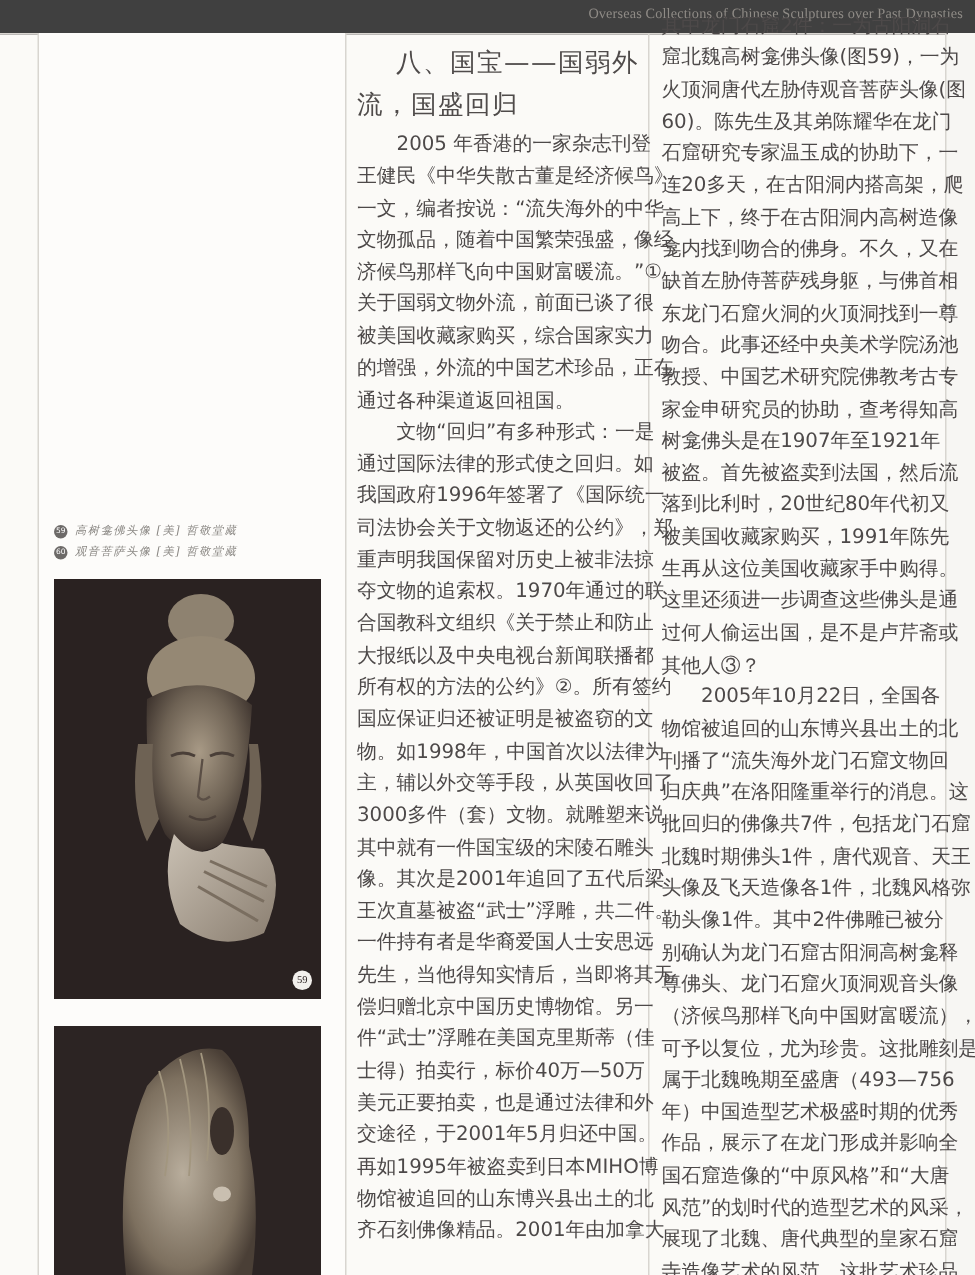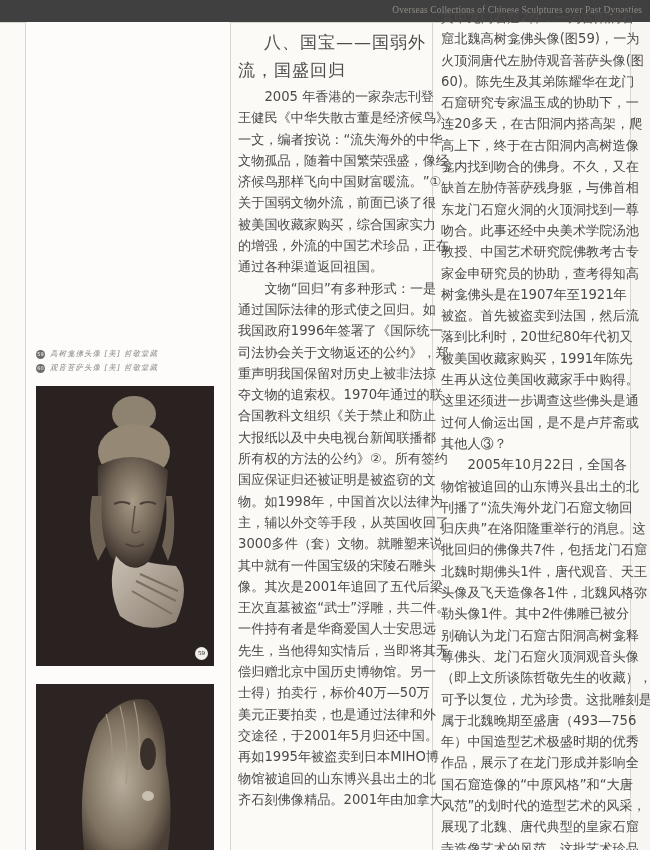--- a/index.html
+++ b/index.html
@@ -152,20 +152,21 @@
       <span class="line">国应保证归还被证明是被盗窃的文</span>
       <span class="line">物。如1998年，中国首次以法律为</span>
       <span class="line">主，辅以外交等手段，从英国收回了</span>
       <span class="line">3000多件（套）文物。就雕塑来说，</span>
       <span class="line">其中就有一件国宝级的宋陵石雕头</span>
       <span class="line">像。其次是2001年追回了五代后梁</span>
       <span class="line">王次直墓被盗“武士”浮雕，共二件。</span>
       <span class="line">一件持有者是华裔爱国人士安思远</span>
       <span class="line">先生，当他得知实情后，当即将其无</span>
       <span class="line">偿归赠北京中国历史博物馆。另一</span>
+      <span class="line">件“武士”浮雕在美国克里斯蒂（佳</span>
       <span class="line">士得）拍卖行，标价40万—50万</span>
       <span class="line">美元正要拍卖，也是通过法律和外</span>
       <span class="line">交途径，于2001年5月归还中国。</span>
       <span class="line">再如1995年被盗卖到日本MIHO博</span>
       <span class="line">物馆被追回的山东博兴县出土的北</span>
       <span class="line">齐石刻佛像精品。2001年由加拿大</span>
     </div>
 </div>
 
 <div class="col col2" style="top:7px">
@@ -194,21 +195,21 @@
       <span class="line indent">2005年10月22日，全国各</span>
       <span class="line">物馆被追回的山东博兴县出土的北</span>
       <span class="line">刊播了“流失海外龙门石窟文物回</span>
       <span class="line">归庆典”在洛阳隆重举行的消息。这</span>
       <span class="line">批回归的佛像共7件，包括龙门石窟</span>
       <span class="line">北魏时期佛头1件，唐代观音、天王</span>
       <span class="line">头像及飞天造像各1件，北魏风格弥</span>
       <span class="line">勒头像1件。其中2件佛雕已被分</span>
       <span class="line">别确认为龙门石窟古阳洞高树龛释</span>
       <span class="line">尊佛头、龙门石窟火顶洞观音头像</span>
-      <span class="line">（即上文所谈陈哲敬先生的收藏），</span>
+      <span class="line">（济候鸟那样飞向中国财富暖流），</span>
       <span class="line">可予以复位，尤为珍贵。这批雕刻是</span>
       <span class="line">属于北魏晚期至盛唐（493—756</span>
       <span class="line">年）中国造型艺术极盛时期的优秀</span>
       <span class="line">作品，展示了在龙门形成并影响全</span>
       <span class="line">国石窟造像的“中原风格”和“大唐</span>
       <span class="line">风范”的划时代的造型艺术的风采，</span>
       <span class="line">展现了北魏、唐代典型的皇家石窟</span>
       <span class="line">寺造像艺术的风范。这批艺术珍品</span>
     </div>
 </div>

